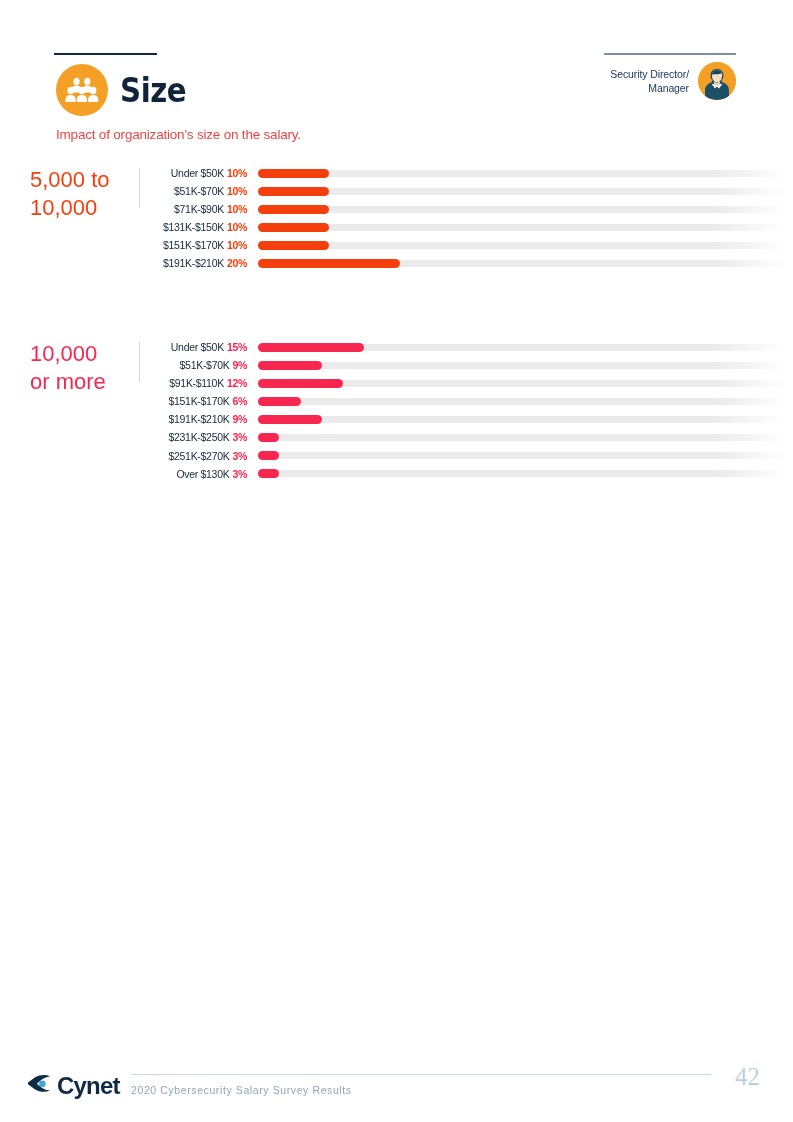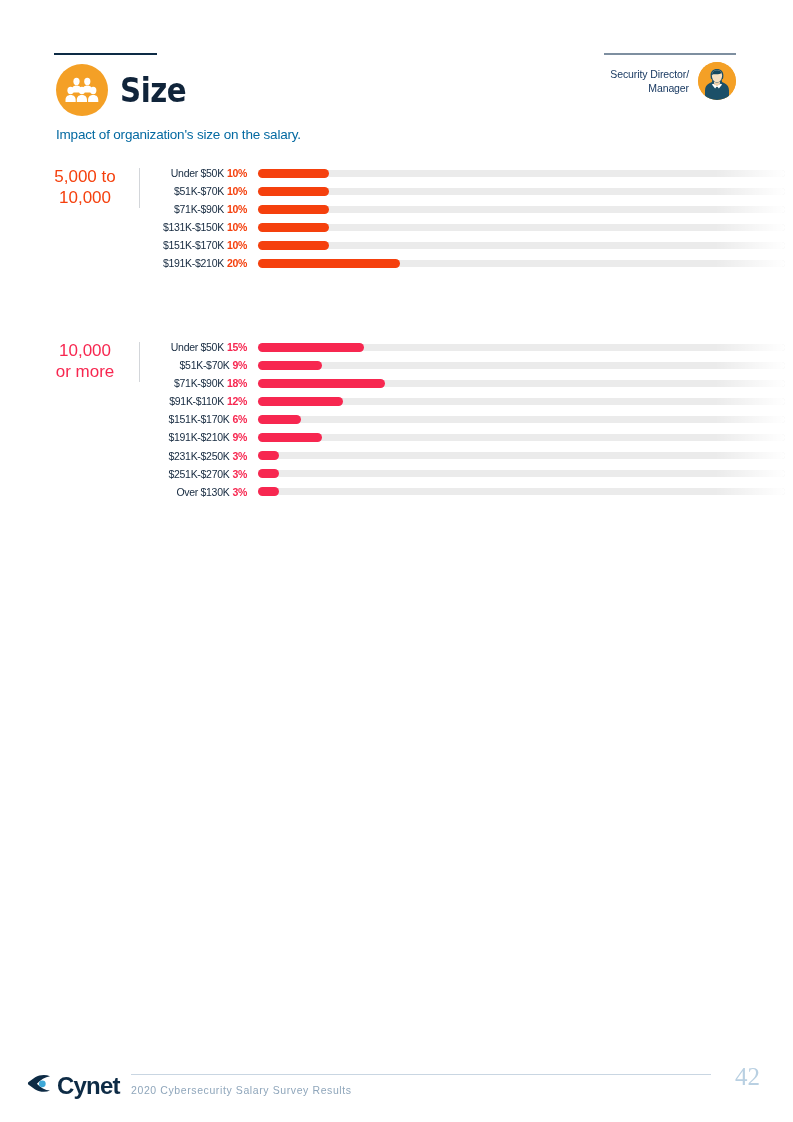--- a/index.html
+++ b/index.html
@@ -61,21 +61,21 @@
     font-family: "DejaVu Sans", sans-serif;
     transform: scaleX(0.86);
     transform-origin: left center;
   }
 
   .subtitle {
     position: absolute;
     left: 56px;
     top: 127px;
     font-size: 13.5px;
-    color: #0369a1;
+    color: #ef4444;
     letter-spacing: -0.2px;
   }
 
   
   .role-block {
     position: absolute;
     right: 57px;
     top: 62px;
     display: flex;
     align-items: center;
@@ -106,22 +106,22 @@
     width: 793px;
   }
   #group-0 { top: 166px; }
   #group-1 { top: 340px; }
 
   .group-label {
     position: absolute;
     left: 30px;
     top: 0;
     width: 110px;
-    text-align: center;
-    font-size: 17px;
+    text-align: left;
+    font-size: 22px;
     line-height: 1.25;
     white-space: pre-line;
   }
   .group-divider {
     position: absolute;
     left: 139px;
     top: 2px;
     width: 1px;
     background: #d3d6da;
   }
@@ -312,25 +312,20 @@
       <div class="row-label"><span>Under $50K</span><span class="row-pct" style="color:#F72750">15%</span></div>
       <div class="track"></div>
       <div class="bar" style="background:#F72750;width:106px"></div>
     </div>
     <div class="bar-row">
       <div class="row-label"><span>$51K-$70K</span><span class="row-pct" style="color:#F72750">9%</span></div>
       <div class="track"></div>
       <div class="bar" style="background:#F72750;width:64px"></div>
     </div>
     <div class="bar-row">
-      <div class="row-label"><span>$71K-$90K</span><span class="row-pct" style="color:#F72750">18%</span></div>
-      <div class="track"></div>
-      <div class="bar" style="background:#F72750;width:127px"></div>
-    </div>
-    <div class="bar-row">
       <div class="row-label"><span>$91K-$110K</span><span class="row-pct" style="color:#F72750">12%</span></div>
       <div class="track"></div>
       <div class="bar" style="background:#F72750;width:85px"></div>
     </div>
     <div class="bar-row">
       <div class="row-label"><span>$151K-$170K</span><span class="row-pct" style="color:#F72750">6%</span></div>
       <div class="track"></div>
       <div class="bar" style="background:#F72750;width:43px"></div>
     </div>
     <div class="bar-row">

